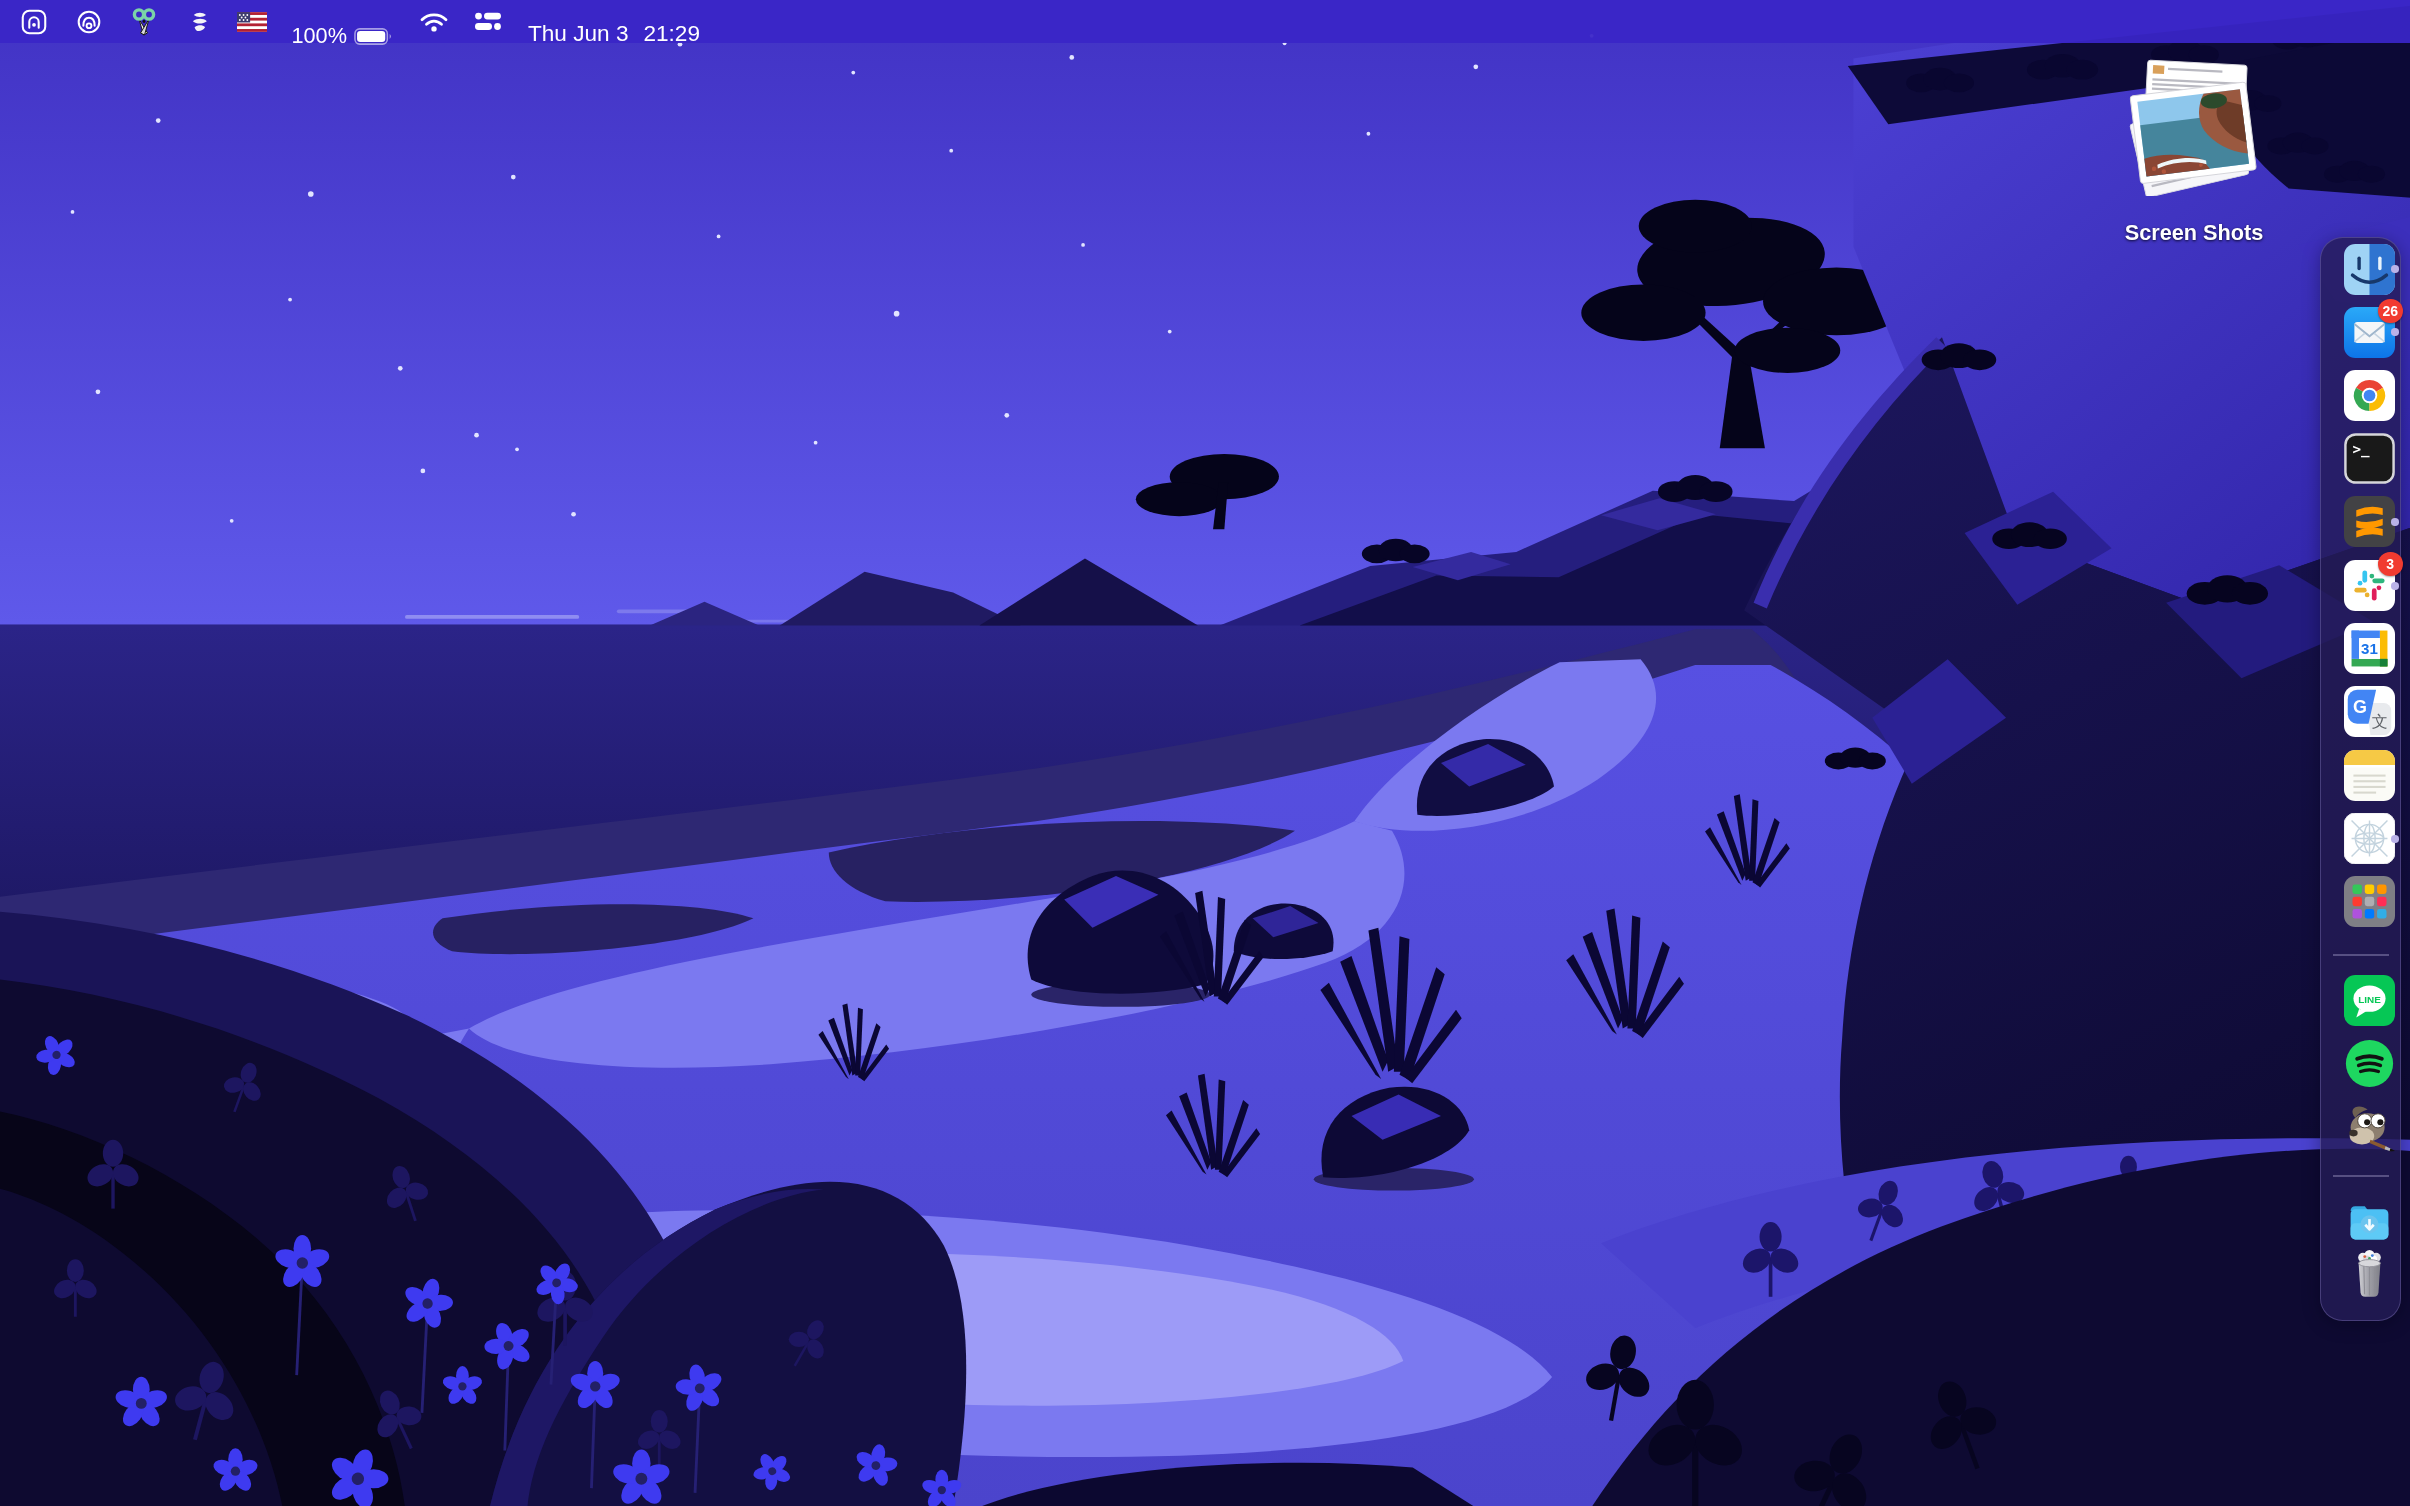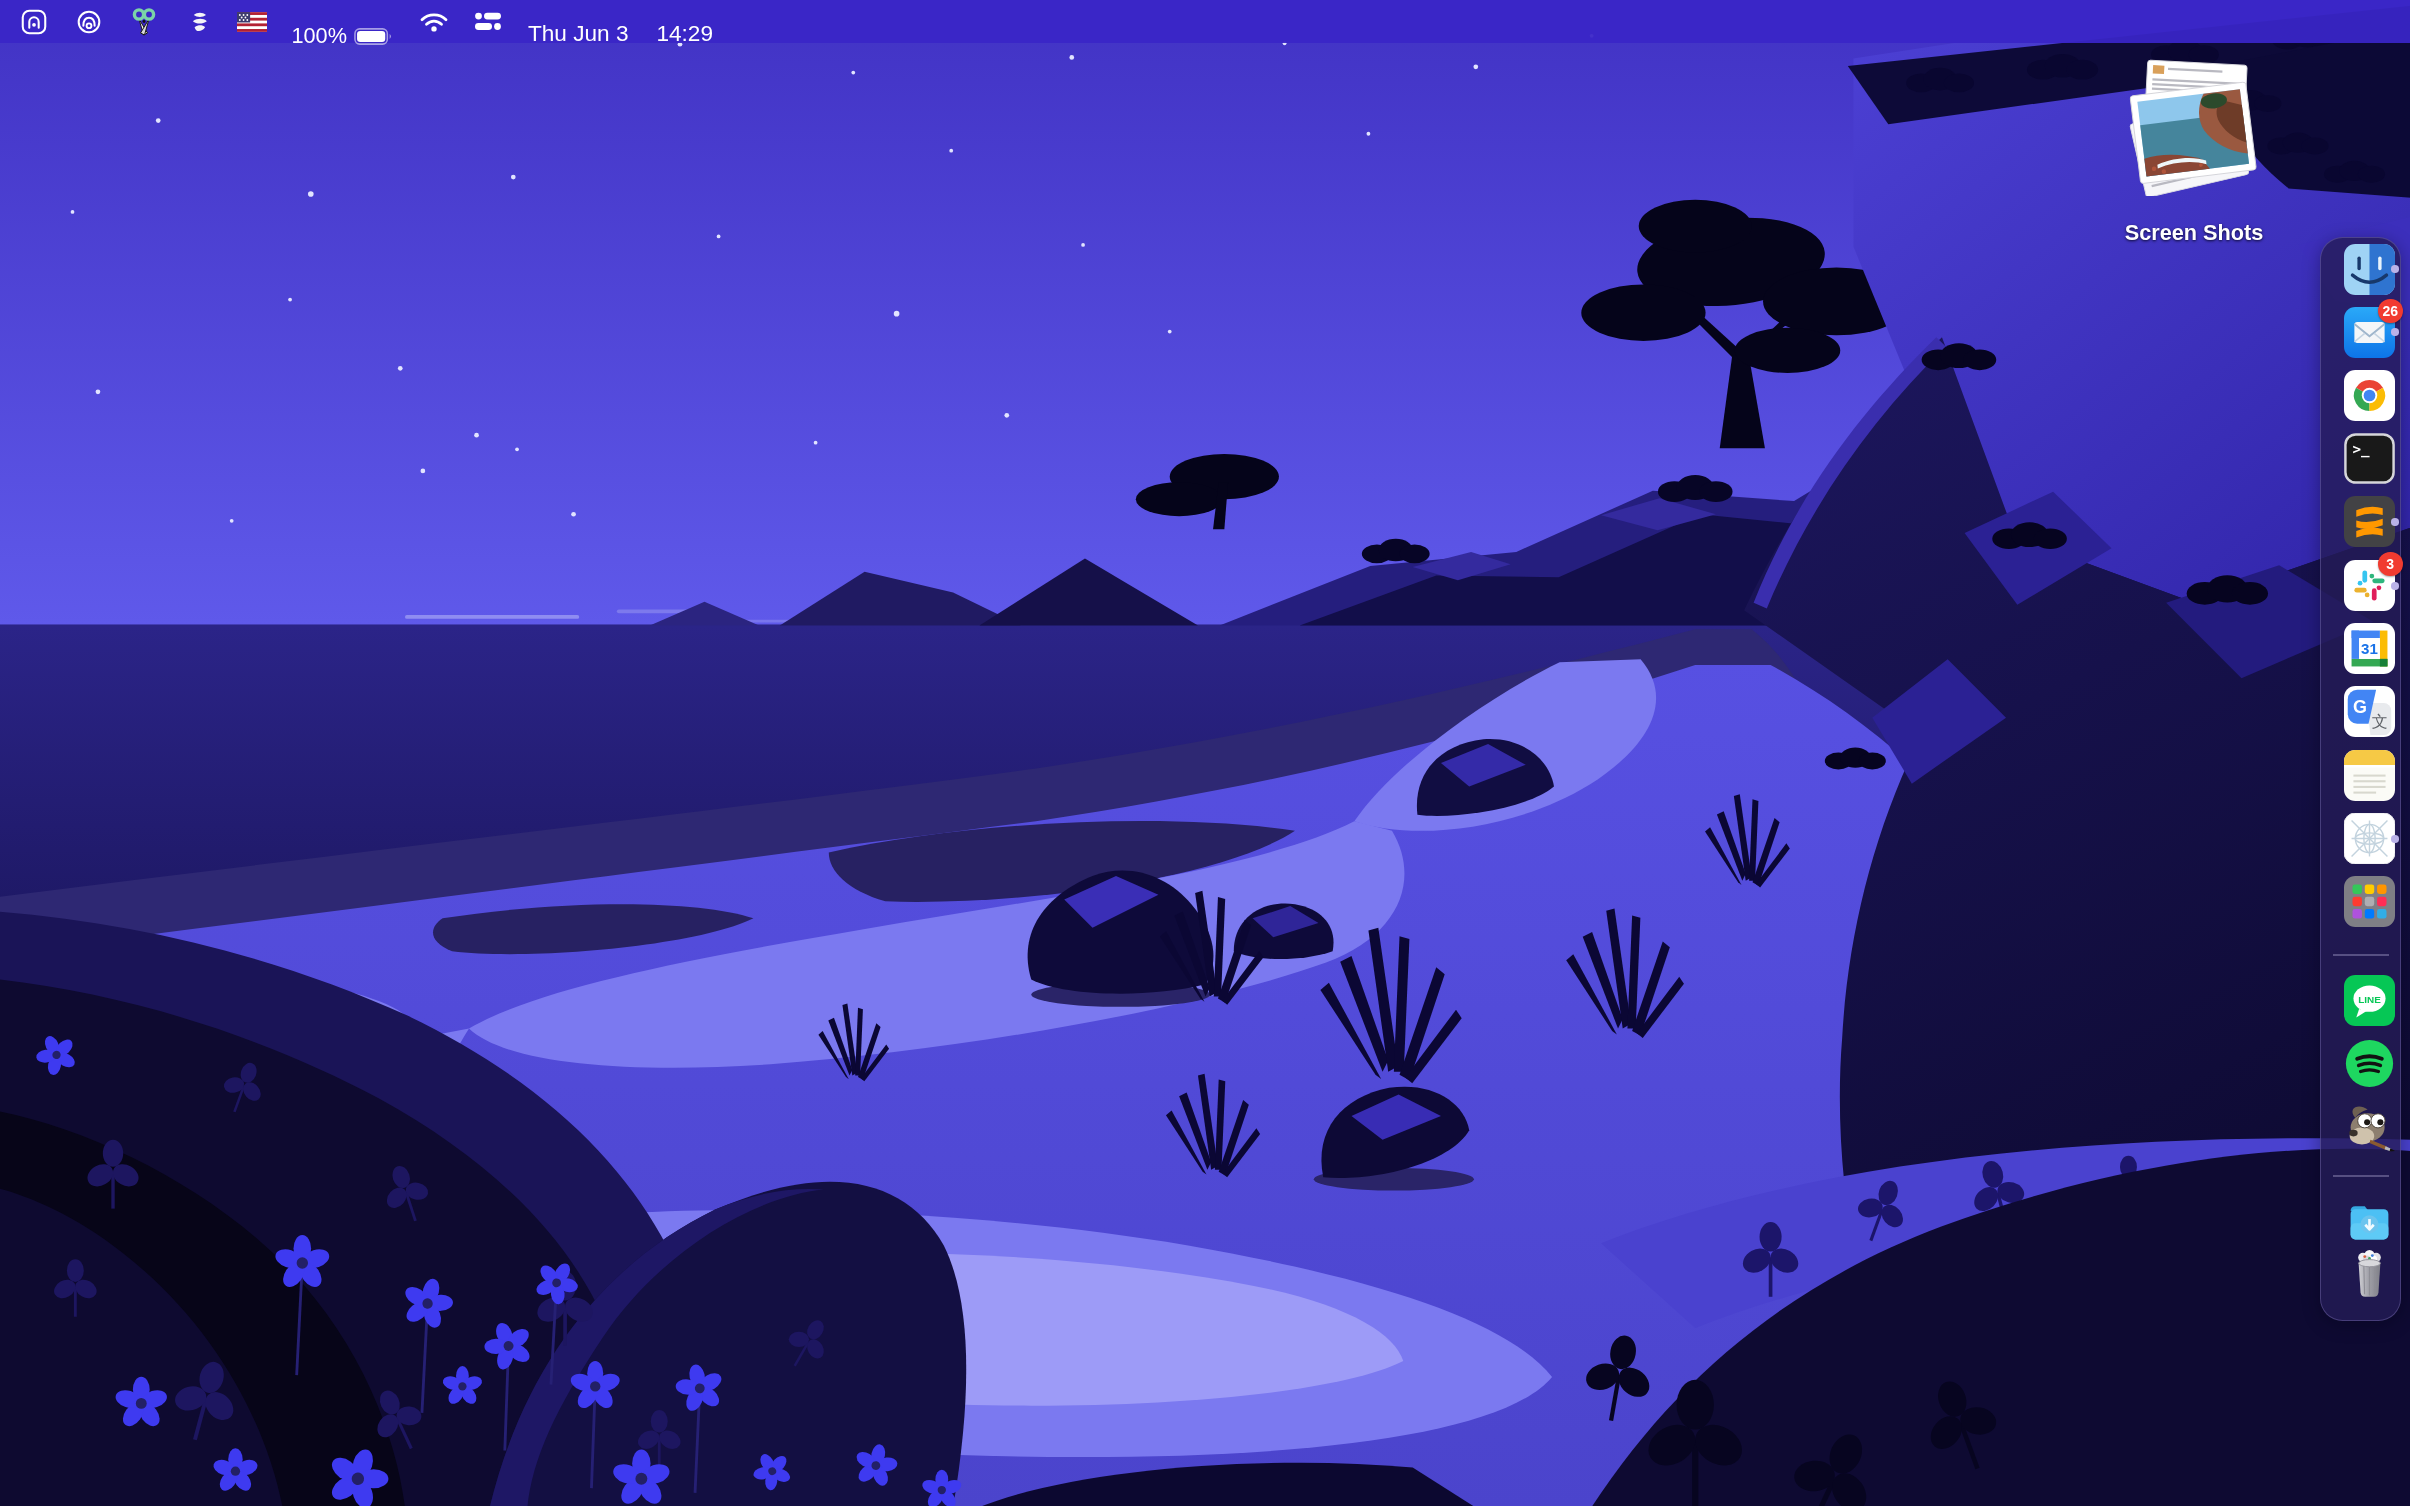--- a/index.html
+++ b/index.html
@@ -10,21 +10,21 @@
   .menubar{position:absolute;top:0;left:0;width:2411px;height:43px;
     background:rgba(57,37,199,0.94);display:flex;align-items:center;
     justify-content:space-between;color:#fff;box-sizing:border-box;padding:0 19px;z-index:30;}
   .mb-left{display:flex;align-items:center;}
   .mb-apple{display:flex;align-items:center;padding:0 15px 0 5.6px;}
   .mb-item{font-size:22.6px;padding:0 18px;line-height:43px;white-space:nowrap;}
   .mb-item.app{font-weight:bold;}
   .mb-right{display:flex;align-items:center;gap:24.5px;}
   .mb-status-icon{display:flex;align-items:center;}
   .mb-batt{display:flex;align-items:center;gap:7.5px;font-size:21.7px;margin-top:29px;}
-  .mb-clock{display:flex;gap:28px;font-size:22.6px;white-space:nowrap;margin-top:25px;}
+  .mb-clock{display:flex;gap:15px;font-size:22.6px;white-space:nowrap;margin-top:25px;}
 
   
   .stack{position:absolute;left:2117px;top:55px;width:154px;z-index:10;text-align:center;}
   .stack-label{margin-top:21px;color:#fff;font-size:21.7px;font-weight:bold;
     text-shadow:0 0.9px 2.8px rgba(0,0,20,.85);}
 
   
   .dock{position:absolute;left:2320px;top:237px;width:81px;height:1084px;z-index:20;
     background:rgba(36,27,86,0.80);border:0.9px solid rgba(172,162,232,0.28);
     border-radius:22.6px;box-sizing:border-box;box-shadow:0 3.8px 17px rgba(0,0,20,.35);}
@@ -420,21 +420,21 @@
     <span class="mb-status-icon">
       <svg width="30" height="22.6" viewBox="0 0 30 22">
         <circle cx="5.5" cy="5.8" r="3.4" fill="#fff"></circle>
         <rect x="11" y="2.4" width="17" height="6.8" rx="3.4" fill="#fff"></rect>
         <rect x="2" y="12.8" width="17" height="6.8" rx="3.4" fill="#fff"></rect>
         <circle cx="24.5" cy="16.2" r="3.4" fill="#fff"></circle>
       </svg>
     </span>
     <span class="mb-clock">
       <span>Thu Jun 3</span>
-      <span>14:29</span>
+      <span>21:29</span>
     </span>
   </div>
 </div>
 
 <div class="stack">
   <svg width="154" height="141" viewBox="0 0 164 150">
     <g transform="rotate(3 82 60)">
       <rect x="30" y="8" width="106" height="80" rx="3" fill="#fff" stroke="#d9d9de"></rect>
       <rect x="36" y="13" width="12" height="9" fill="#d9a05a"></rect>
       <g fill="#b9b9c1">

